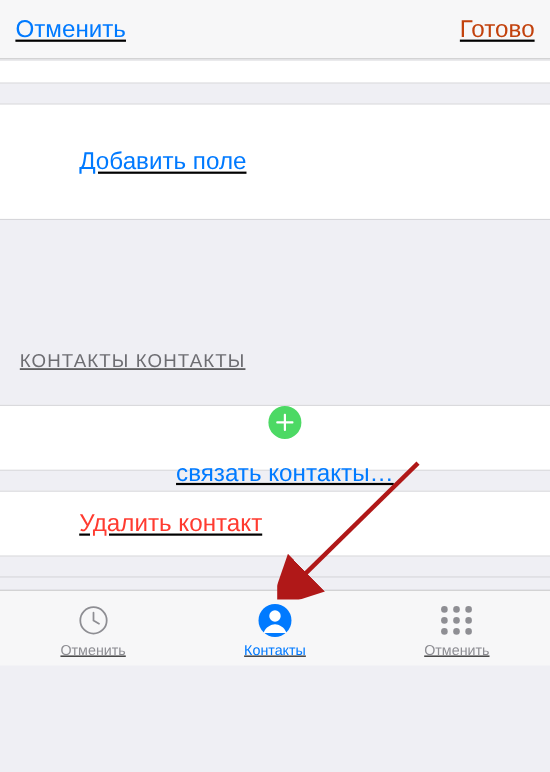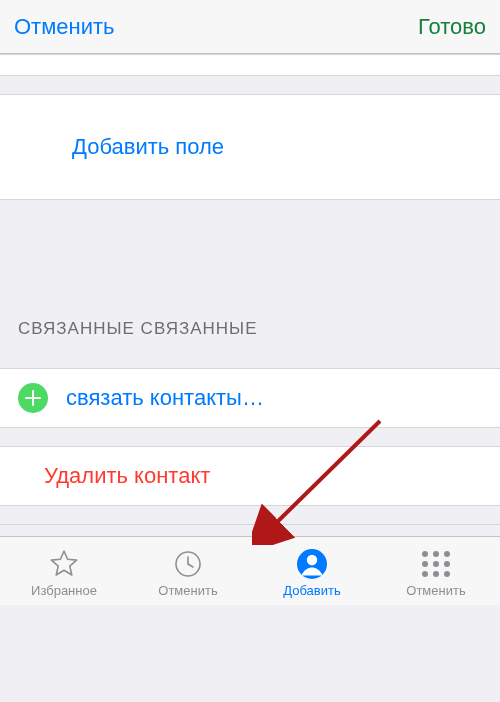--- a/index.html
+++ b/index.html
@@ -22,21 +22,21 @@
     padding: 0 14px;
   }
   .nav-btn {
     font-size: 22px;
     font-weight: 400;
     background: none;
     border: none;
     cursor: pointer;
   }
   .nav-cancel { color: #007aff; }
-  .nav-done { color: #15803d; }
+  .nav-done { color: #c2410c; }
 
   .content {
     flex: 1;
     overflow: hidden;
     display: flex;
     flex-direction: column;
     gap: 19px;
   }
 
   .cell {
@@ -65,39 +65,40 @@
     letter-spacing: 1px;
     color: #6d6d72;
   }
 
   .link-contacts {
     height: 60px;
     padding-left: 18px;
     color: #007aff;
     cursor: pointer;
     gap: 18px;
+    flex-direction: column;
   }
   .plus-badge {
     width: 30px; height: 30px;
     border-radius: 50%;
     background: #4cd964;
     color: #fff;
     display: flex;
     align-items: center;
     justify-content: center;
     font-size: 22px;
     line-height: 1;
     flex: 0 0 30px;
   }
 
   .delete-contact {
     height: 60px;
     margin-top: 60px;
     justify-content: flex-start;
-    padding-left: 44px;
+    padding-left: 72px;
     color: #ff3b30;
     cursor: pointer;
   }
 
   .spacer-bottom {
     height: 12px;
     border-top: 1px solid #d6d6da;
     background: #efeff4;
     margin-top: -1px;
   }
@@ -128,39 +129,39 @@
     flex-direction: column;
     align-items: center;
     gap: 2px;
     color: #8e8e93;
     cursor: pointer;
   }
   .tab.active { color: #007aff; }
   .tab-label { font-size: 13px; }
   .tab-icon { height: 34px; display:flex; align-items:center; justify-content:center; }
 
-  .wrap { position: relative; width:500px; height:702px; }
+  .wrap { position: relative; width:500px; height:702px;text-decoration:underline; }
 </style>
 </head>
 <body>
 <div class="wrap">
 
 <div class="navbar">
   <button class="nav-btn nav-cancel">Отменить</button>
   <button class="nav-btn nav-done">Готово</button>
 </div>
 
 <div class="content">
   <div class="cell thin-cell"></div>
 
   <div class="cell add-field">
     <span>Добавить поле</span>
   </div>
 
-  <div class="section-header">СВЯЗАННЫЕ СВЯЗАННЫЕ</div>
+  <div class="section-header">КОНТАКТЫ КОНТАКТЫ</div>
 
   <div class="cell link-contacts">
     <span class="plus-badge">
       <svg width="16" height="16" viewBox="0 0 16 16">
             <path d="M8 1v14M1 8h14" stroke="#fff" stroke-width="2" stroke-linecap="round"></path>
           </svg>
     </span>
     <span>связать контакты…</span>
   </div>
 
@@ -177,43 +178,35 @@
       <path d="M0,0 L12,6 L0,12 z" fill="#b01818"></path>
     </marker>
   </defs>
   <line x1="128" y1="6" x2="18" y2="114" stroke="#b01818" stroke-width="4" marker-end="url(#ah)"></line>
 </svg>
 
 <div class="tabbar">
   <div class="tab">
     <span class="tab-icon">
       <svg width="32" height="32" viewBox="0 0 32 32">
-            <path d="M16 3l3.6 8.3 9 .8-6.8 6 2 8.9L16 22.3 8.2 27l2-8.9-6.8-6 9-.8z" fill="none" stroke="#8e8e93" stroke-width="1.6" stroke-linejoin="round"></path>
-          </svg>
-    </span>
-    <span class="tab-label">Избранное</span>
-  </div>
-  <div class="tab">
-    <span class="tab-icon">
-      <svg width="32" height="32" viewBox="0 0 32 32">
             <circle cx="16" cy="16" r="12" fill="none" stroke="#8e8e93" stroke-width="1.6"></circle>
             <path d="M16 9v7l5 3" fill="none" stroke="#8e8e93" stroke-width="1.6" stroke-linecap="round"></path>
           </svg>
     </span>
     <span class="tab-label">Отменить</span>
   </div>
   <div class="tab active">
     <span class="tab-icon">
       <svg width="32" height="32" viewBox="0 0 32 32">
             <circle cx="16" cy="16" r="15" fill="#007aff"></circle>
             <circle cx="16" cy="12" r="5.2" fill="#fff"></circle>
             <path d="M5.5 27.5c2-5.5 7-8 10.5-8s8.5 2.5 10.5 8" fill="#fff"></path>
           </svg>
     </span>
-    <span class="tab-label">Добавить</span>
+    <span class="tab-label">Контакты</span>
   </div>
   <div class="tab">
     <span class="tab-icon">
       <svg width="34" height="30" viewBox="0 0 34 30">
         <g fill="#8e8e93">
           <circle cx="6" cy="5" r="3"></circle>
               <circle cx="17" cy="5" r="3"></circle>
               <circle cx="28" cy="5" r="3"></circle>
           <circle cx="6" cy="15" r="3"></circle>
               <circle cx="17" cy="15" r="3"></circle>

